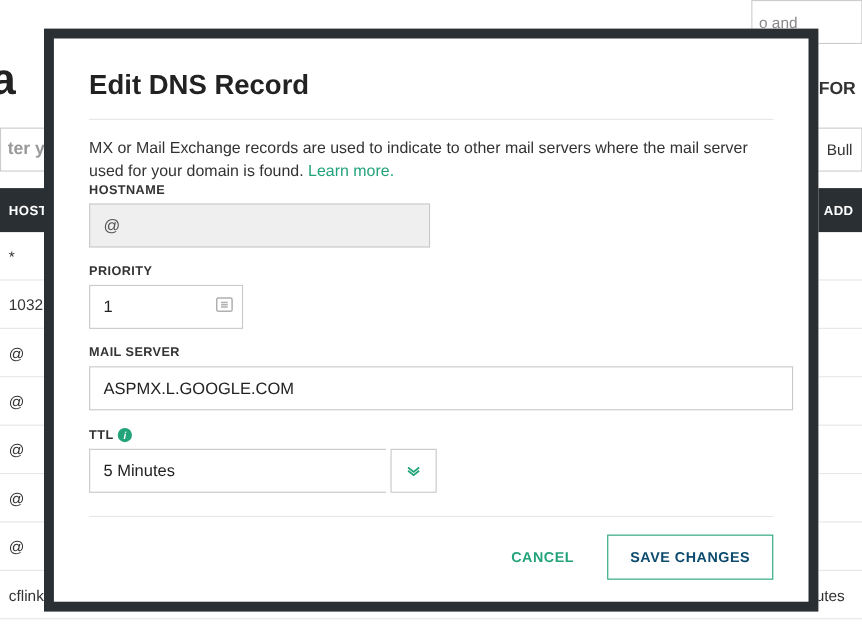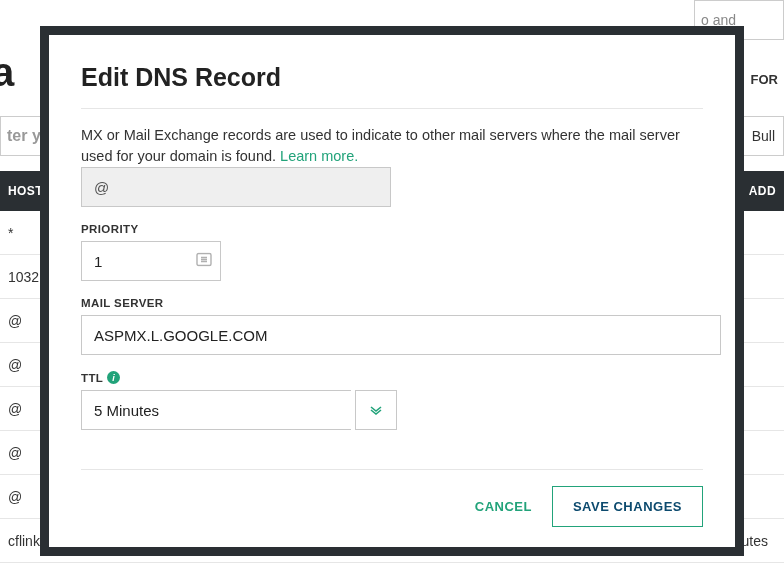--- a/index.html
+++ b/index.html
@@ -24,38 +24,38 @@
       left: -8px; top: 50px;
       font-size: 40px;
       font-weight: 700;
       color: #222;
     }
     .bg-fortoken {
       position: absolute;
       right: 0; top: 62px;
       padding: 10px 6px;
       font-weight: 700;
-      font-size: 13px;
+      font-size: 16px;
     }
     .bg-filterbar {
       position: absolute;
       left: 0; top: 116px;
       width: 784px;
       height: 40px;
       display: flex;
       align-items: center;
       border: 1px solid #ccc;
       background: #fff;
     }
     .bg-filterbar .ph { color: #999; padding-left: 6px; font-size: 16px; font-weight: bold; }
     .bg-filterbar .bulk { margin-left: auto; padding-right: 8px; }
     .bg-topright-input {
       position: absolute;
       right: 0; top: 0;
-      height: 40px; width: 90px;
+      height: 40px; width: 101px;
       border: 1px solid #ccc;
       background: #fff;
       display: flex; align-items: center;
       padding-left: 6px;
       color: #888;
     }
     .bg-thead {
       position: absolute;
       left: 0; top: 171px;
       width: 784px;
@@ -167,21 +167,21 @@
       cursor: pointer;
       background: #fff;
     }
     .ttl-btn svg { stroke: #22a37a; }
     .footer {
       margin-top: auto;
       padding-top: 16px;
       border-top: 1px solid #e6e6e6;
       display: flex;
       justify-content: flex-end;
-      gap: 18px;
+      gap: 28px;
       align-items: center;
     }
     .btn-cancel {
       color: #22a37a;
       font-size: 13px;
       font-weight: 700;
       letter-spacing: .5px;
       cursor: pointer;
       padding: 10px 2px;
     }
@@ -244,20 +244,21 @@
 </div>
 
 <div class="overlay">
   <div class="modal">
     <h1>Edit DNS Record</h1>
     <div class="rule"></div>
     <p class="desc">
       <span>MX or Mail Exchange records are used to indicate to other mail servers where the mail server used for your domain is found. </span><span class="link">Learn more.</span>
     </p>
 
+    <div class="field-label">HOSTNAME</div>
     <div class="fld readonly hostname">
       <span>@</span>
     </div>
 
     <div class="field-label">PRIORITY</div>
     <div class="fld priority">
       <input class="fld" style="border: none; padding: 0px; margin: 0px; height: 100%; width: 100%; background: transparent;" value="1">
       <span class="stepicon">
         <svg width="16" height="14" viewBox="0 0 16 14" fill="none" stroke="currentColor" stroke-width="1.4">
           <rect x="1" y="1" width="14" height="12" rx="1.5"></rect>

